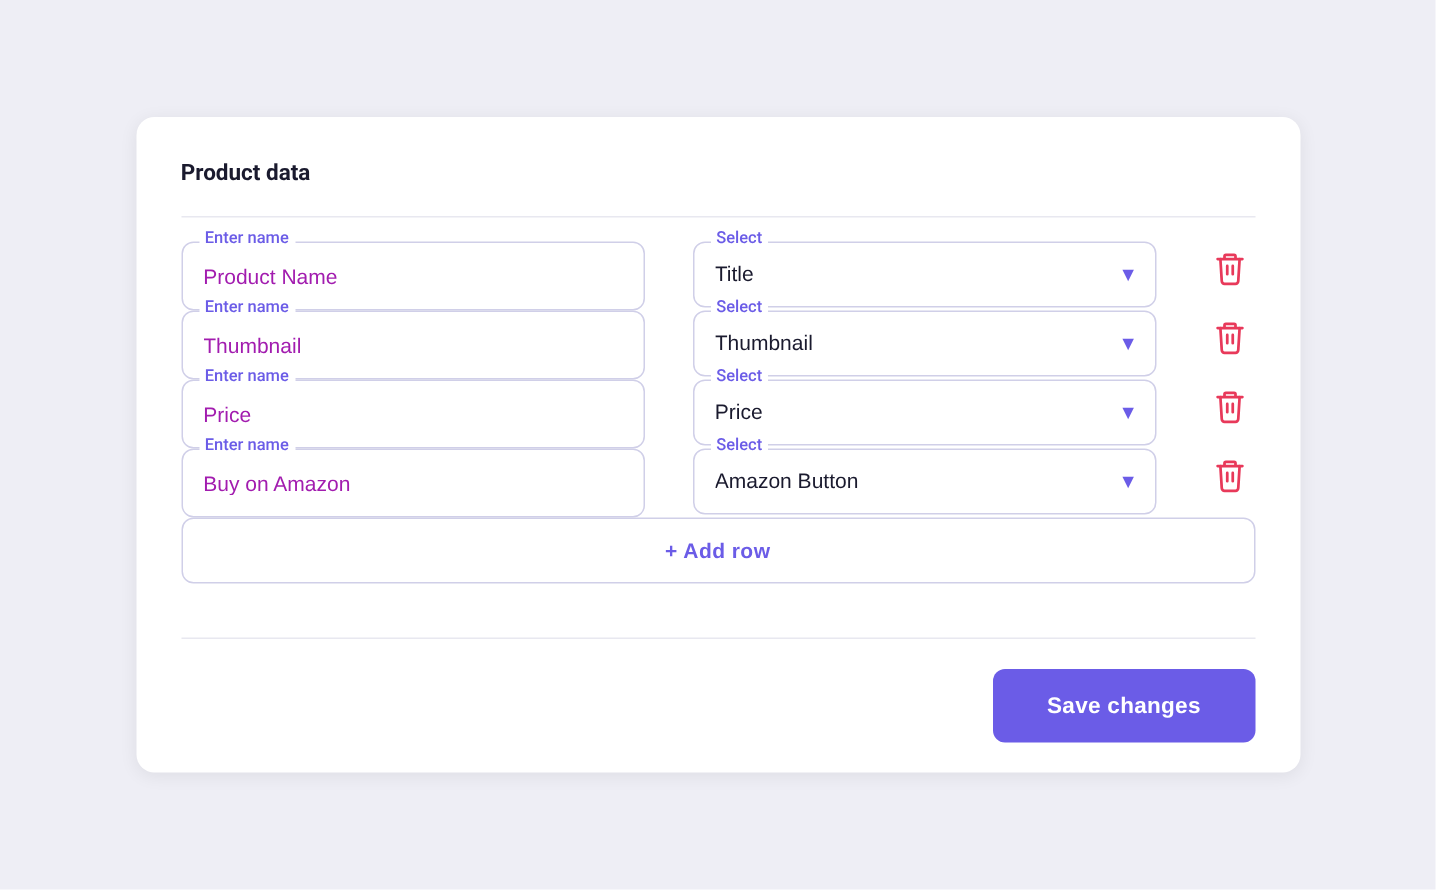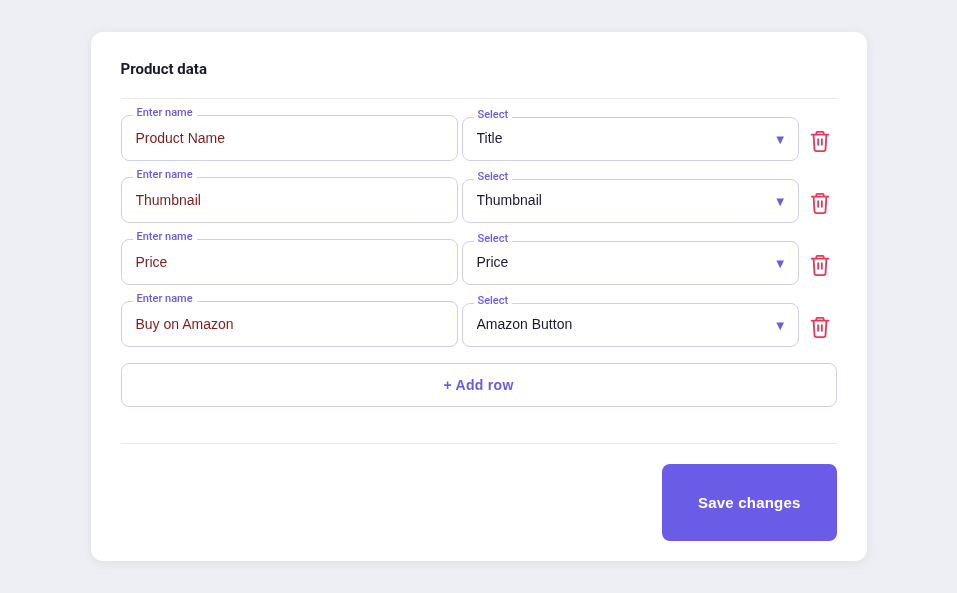--- a/index.html
+++ b/index.html
@@ -30,23 +30,22 @@
       margin-bottom: 20px;
     }
 
     .rows-area {
       border-top: 1px solid #e8e8f0;
       padding-top: 16px;
     }
 
     .data-row {
       display: flex;
-      align-items: flex-end;
-      gap: 4px;
-      margin-bottom: 16px;
+      align-items: flex-start;
+      gap: 32px;
     }
 
     .field-group {
       position: relative;
       flex: 1;
     }
 
     .field-label {
       position: absolute;
       top: -9px;
@@ -58,21 +57,21 @@
       font-weight: 500;
       z-index: 1;
     }
 
     .text-input {
       width: 100%;
       border: 1.5px solid #d0cfe8;
       border-radius: 8px;
       padding: 14px 14px;
       font-size: 14px;
-      color: #7f1d1d;
+      color: #a21caf;
       outline: none;
       background: #fff;
     }
 
     .select-wrapper {
       position: relative;
     }
 
     .select-input {
       width: 100%;
@@ -133,21 +132,21 @@
       padding: 20px 0;
       display: flex;
       justify-content: flex-end;
     }
 
     .save-btn {
       background: #6b5ce7;
       color: #fff;
       border: none;
       border-radius: 8px;
-      padding: 30px 36px;
+      padding: 16px 36px;
       font-size: 15px;
       font-weight: 600;
       cursor: pointer;
       letter-spacing: 0.2px;
     }
   </style>
 </head>
 <body>
 
 <div class="card">

